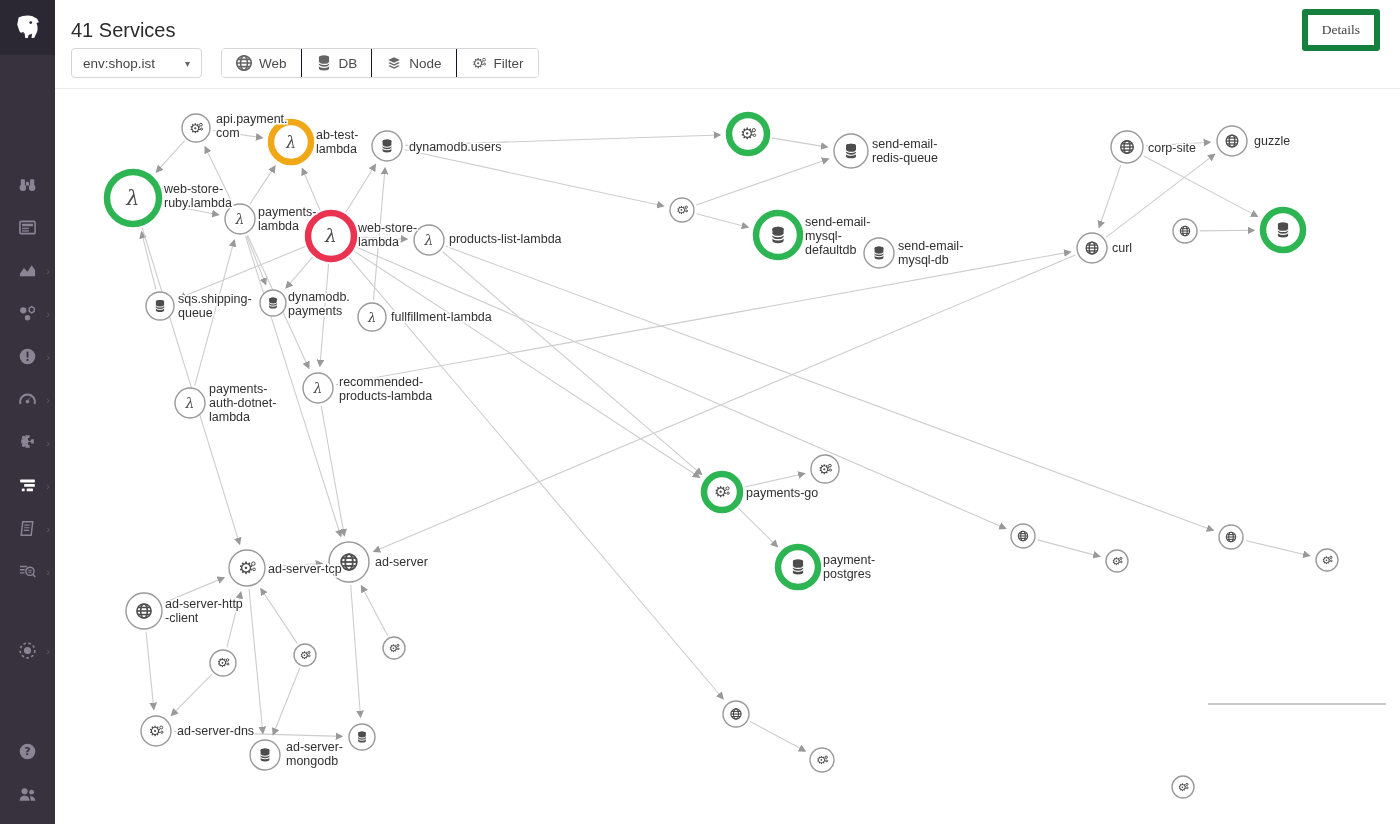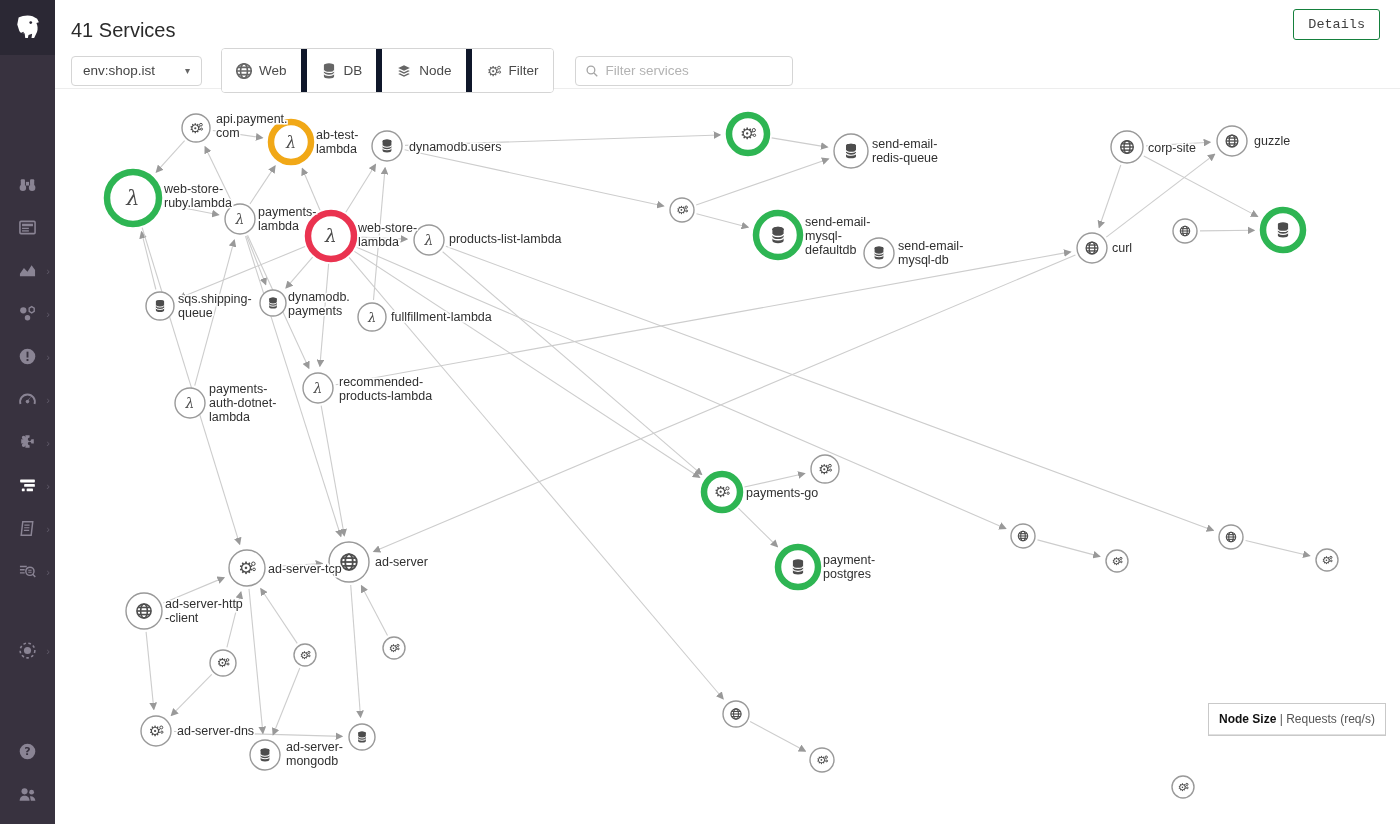--- a/index.html
+++ b/index.html
@@ -18,31 +18,31 @@
   .side-item.active { color:#ffffff; }
   .side-item .chev { position:absolute; right:5px; top:50%; transform:translateY(-50%);
     color:#5d5766; font-size:11px; line-height:1; }
   .side-item.gap { margin-top:36px; }
   #side-bottom { margin-top:auto; margin-bottom:8px; display:flex; flex-direction:column; align-items:center; }
 
   
   #header { position:absolute; left:55px; top:0; right:0; height:88px; background:#fff; z-index:4; }
   #page-title { position:absolute; left:16px; top:19px; font-size:20px; color:#2b2b2b; font-weight:500; }
   #details-btn { position:absolute; right:20px; top:9px; padding:7px 14px; background:#fff;
-    border:1px solid #15803d; border-radius:3px; font-size:13.5px; color:#3f3f3f; cursor:pointer;
-    font-family:Liberation Mono, monospace; }
+    border:6px solid #15803d; border-radius:3px; font-size:13.5px; color:#3f3f3f; cursor:pointer;
+    font-family:Liberation Serif, serif; }
   #toolbar { position:absolute; left:16px; top:48px; display:flex; align-items:center; }
   #env-select { width:131px; height:30px; border:1px solid #d5d5d5; border-radius:4px;
     display:flex; align-items:center; justify-content:space-between; padding:0 11px;
     font-size:13.5px; color:#444; cursor:pointer; background:#fff; margin-right:19px;text-align:right; }
   #env-select .caret { color:#666; font-size:10px; }
   #seg-group { display:flex; border:1px solid #d5d5d5; border-radius:4px; overflow:hidden;
-    height:45px; margin-right:21px; background:#fff; }
+    height:30px; margin-right:21px; background:#fff; }
   .seg { display:flex; align-items:center; gap:7px; padding:0 14px; font-size:13.5px;
-    color:#4a4a4a; background:#fff; border:none; border-left:6px solid #0f172a; cursor:pointer;
+    color:#4a4a4a; background:#fff; border:none; border-left:1px solid #0f172a; cursor:pointer;
     font-family:"Liberation Sans",sans-serif; }
   .seg:first-child { border-left:none; }
   #search-box { width:218px; height:30px; border:1px solid #d5d5d5; border-radius:4px;
     display:flex; align-items:center; padding:0 9px; gap:7px; background:#fff; }
   #search-box input { border:none; outline:none; flex:1; font-size:13.5px; color:#333;
     font-family:"Liberation Sans",sans-serif; background:transparent; }
   #search-box input::placeholder { color:#b3b3b3; }
   #canvas-divider { position:absolute; left:55px; top:88px; right:0; height:1px; background:#ededed; z-index:2; }
 
   
@@ -666,31 +666,17 @@
           <svg width="16" height="16" viewBox="0 0 16 16">
             <g>
     <text x="7.16" y="12.760000000000002" font-size="13.719999999999999" text-anchor="middle" fill="#666" font-family="'DejaVu Sans',sans-serif">⚙</text>
     <circle cx="13.04" cy="4.640000000000001" r="1.4000000000000001" fill="none" stroke="#666" stroke-width="1"></circle>
     <circle cx="13.600000000000001" cy="9.120000000000001" r="1.05" fill="none" stroke="#666" stroke-width="1"></circle>
             </g>
           </svg>
           <span>Filter</span>
         </button>
       </div>
-    <div id="search-box">
-      <svg width="16" height="16" viewBox="0 0 16 16">
-        <g stroke="#a5a5a5" fill="none" stroke-width="1.5">
-          <circle cx="6.8" cy="6.8" r="4.4"></circle>
-            <path d="M10.2 10.2 14 14"></path>
-        </g>
-      </svg>
-      <input type="text" placeholder="Filter services" style="">
-    </div>
   </div>
 </div>
 
 <div id="legend">
-  <div id="legend-head">
-    <b>Node Size</b>
-    <span>|</span>
-    <span>Requests (req/s)</span>
-  </div>
 </div>
 
 </body></html>

